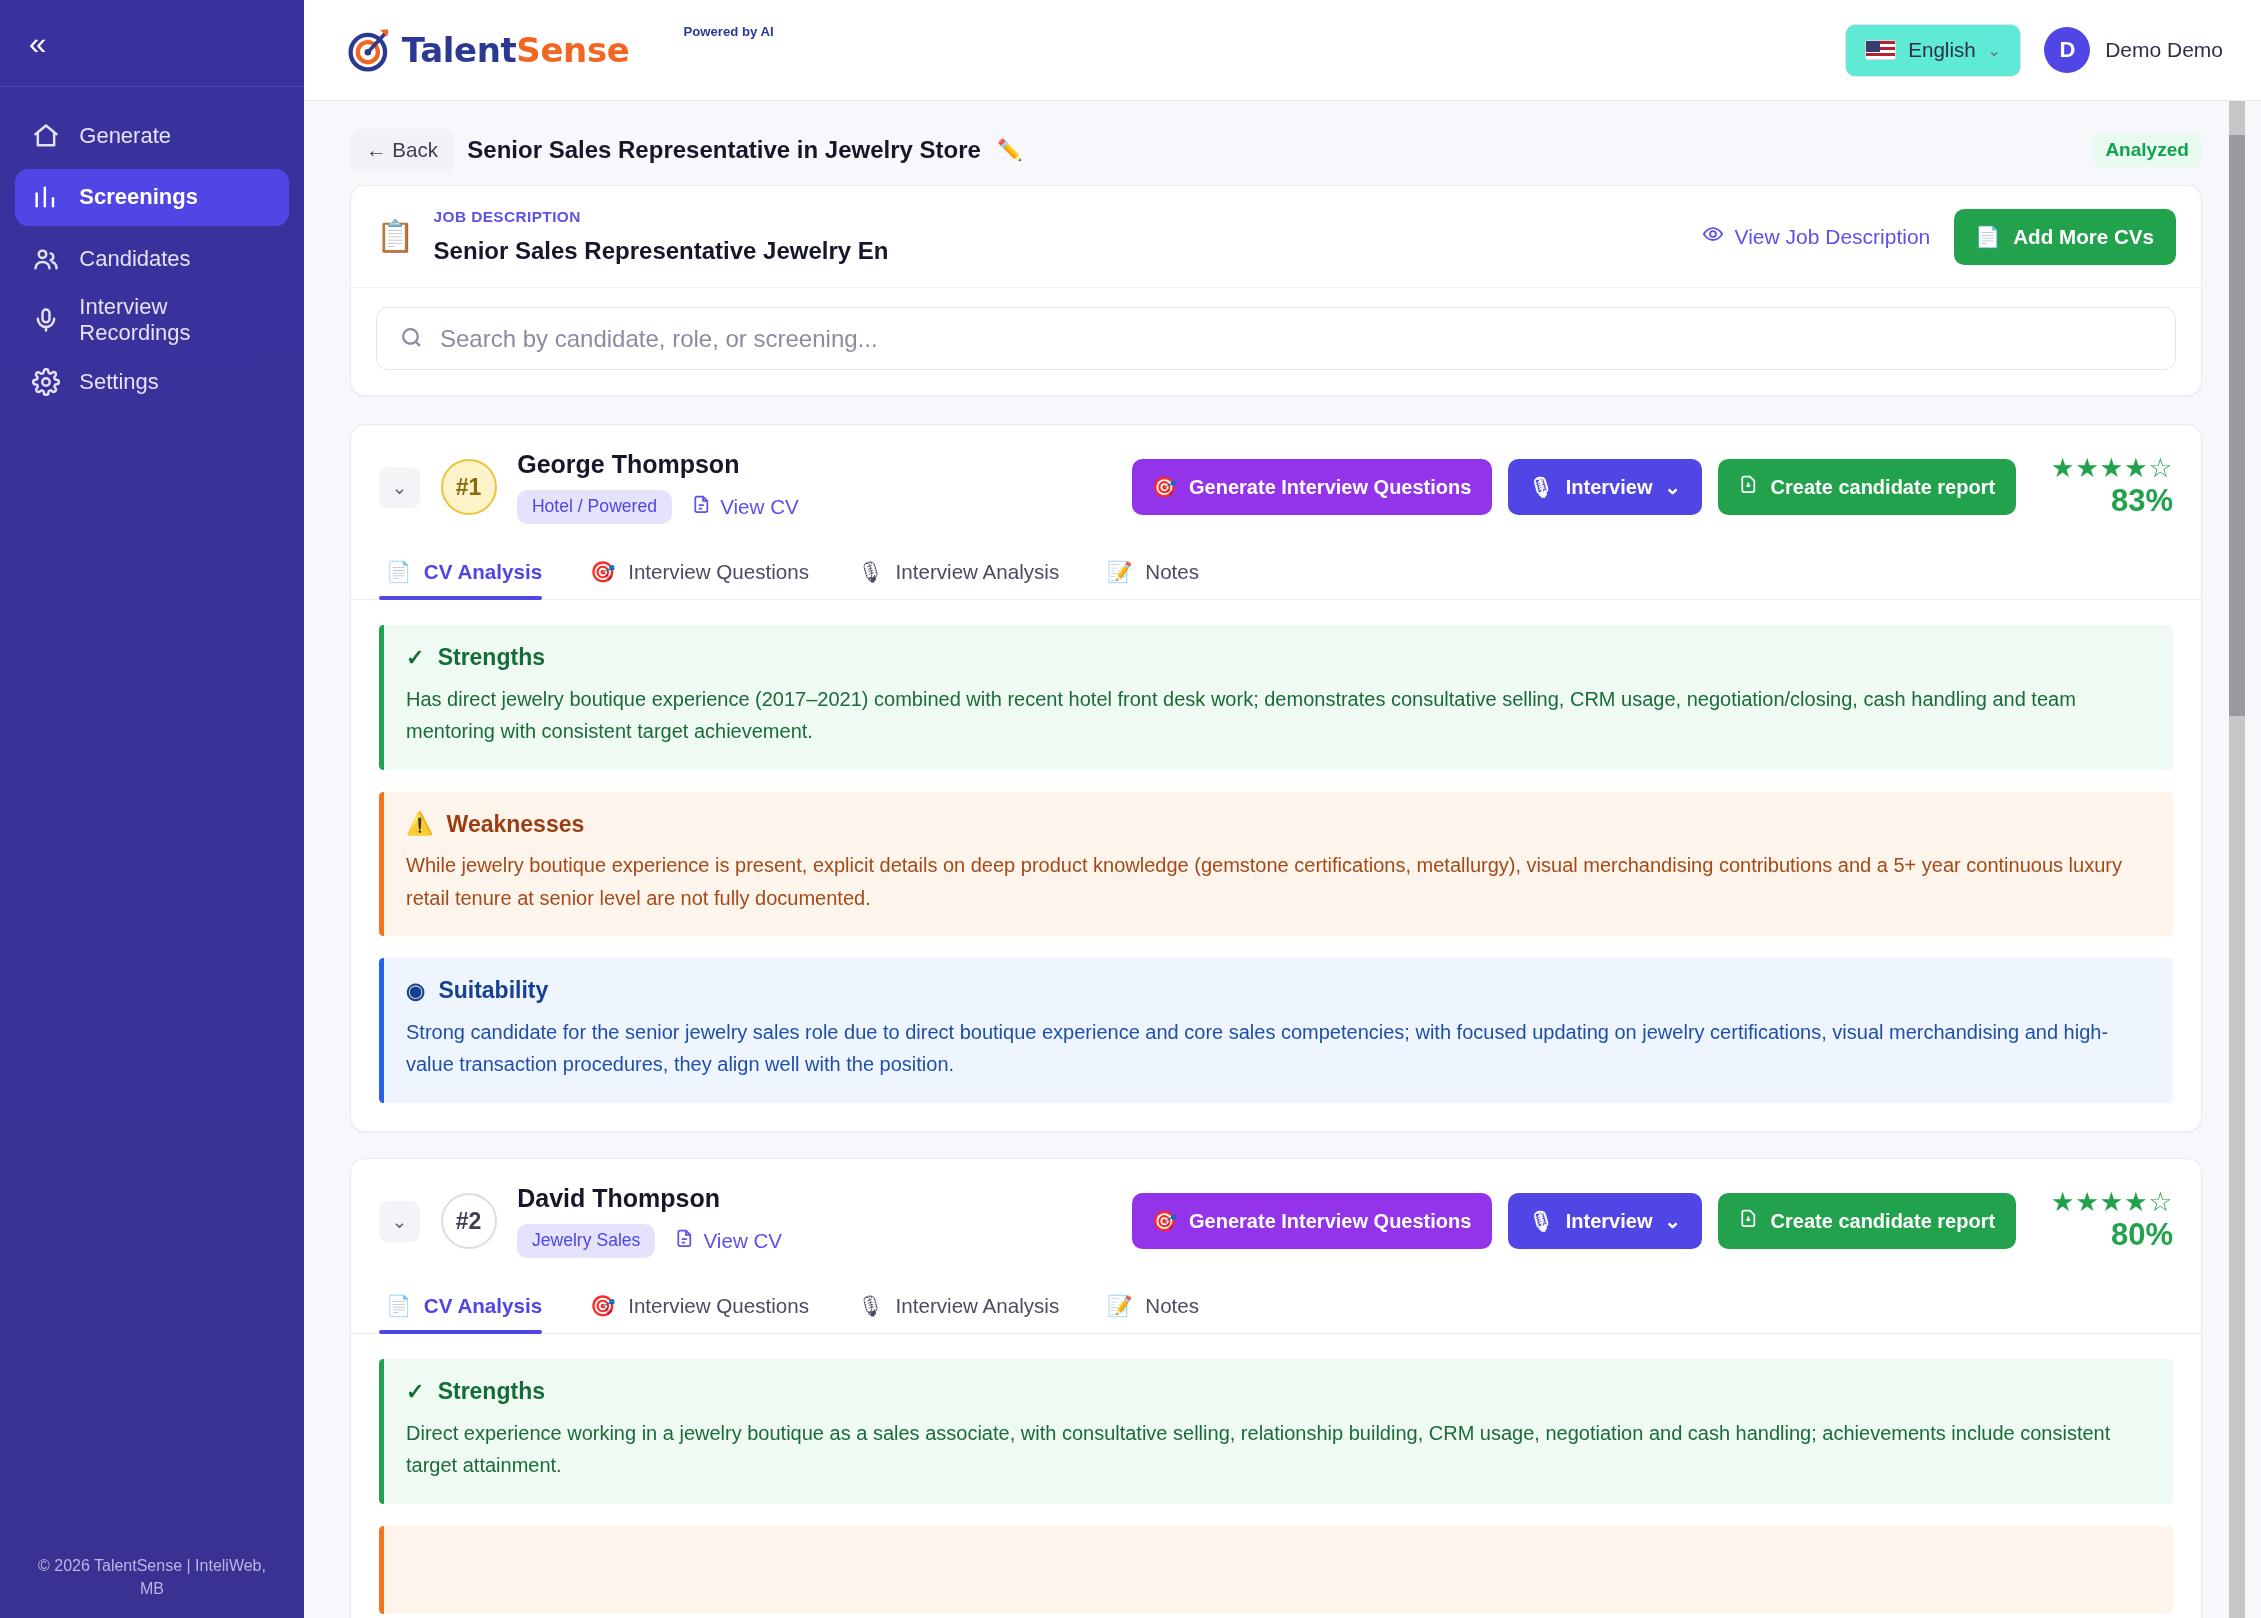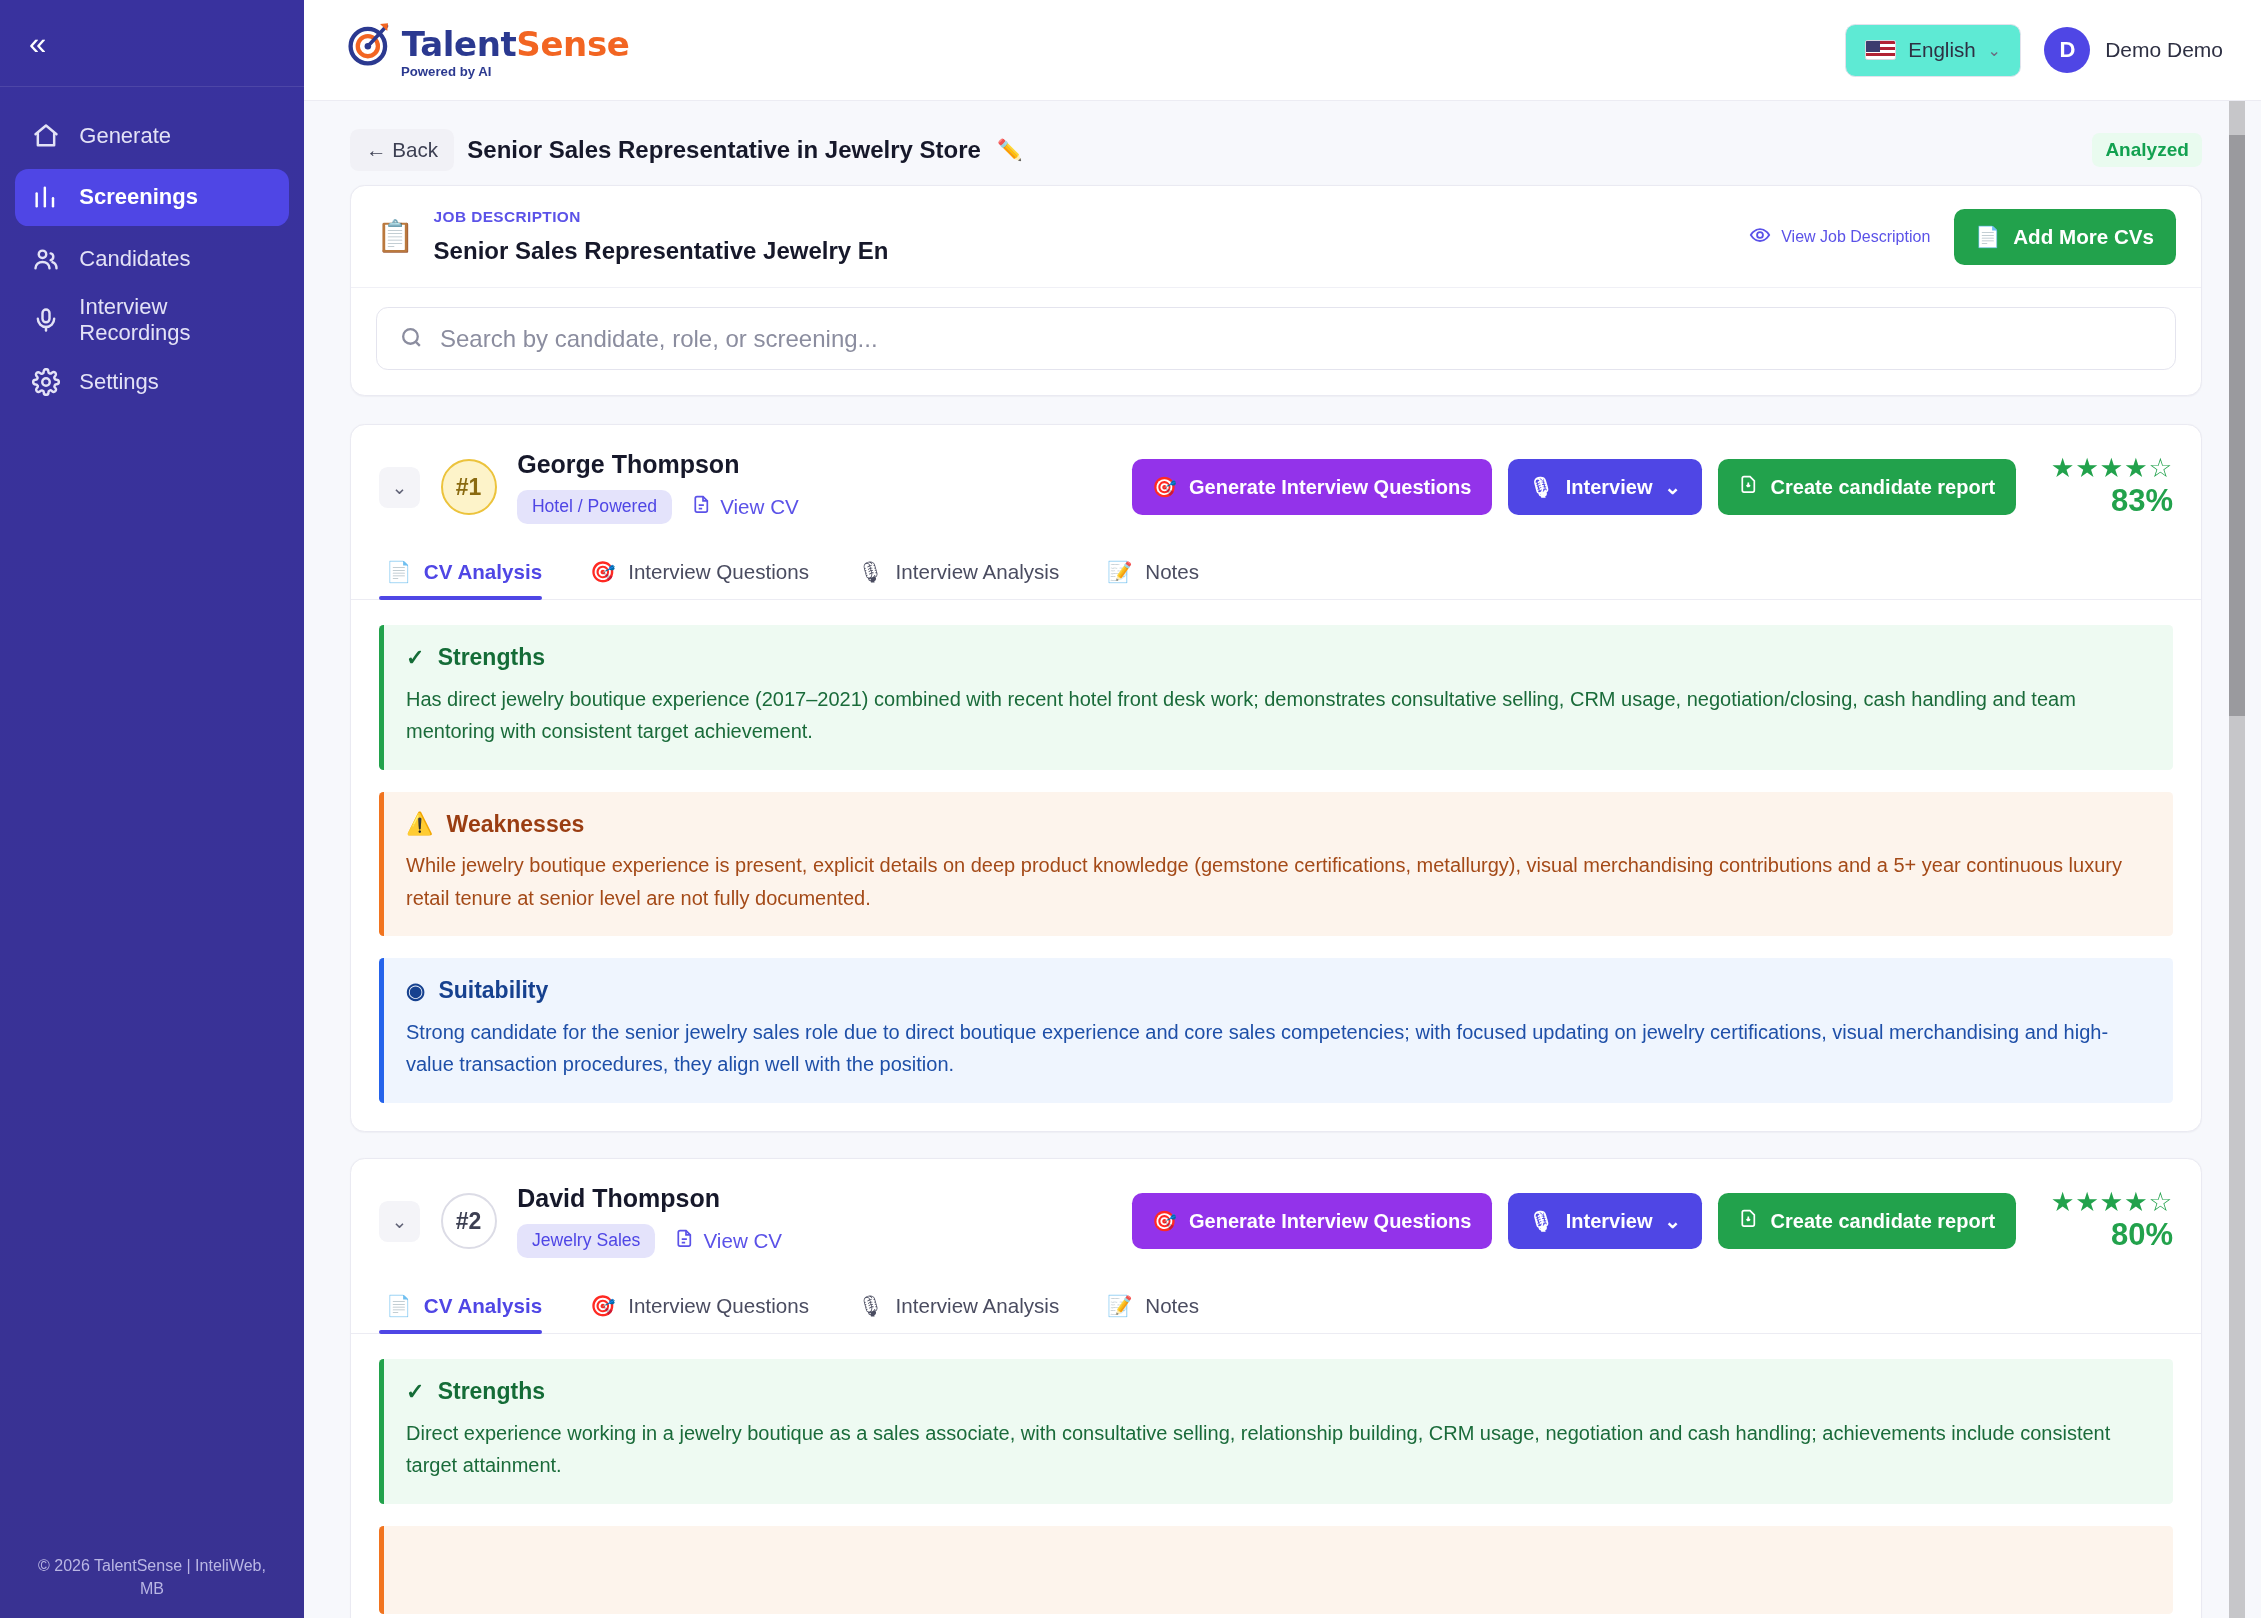--- a/index.html
+++ b/index.html
@@ -43,21 +43,21 @@
     padding: 0 29px;
   }
 
   
   .main { flex: 1; display: flex; flex-direction: column; min-width: 0; background: #f7f8fc; }
   .topbar {
     height: 101px; background: #fff; display: flex; align-items: center;
     padding: 0 38px 0 43px; border-bottom: 0.7px solid #ececf3; flex: 0 0 101px;
   }
   
-  .logo { display: flex; flex-direction: column; align-items: flex-start; }
+  .logo { display: flex; flex-direction: row; align-items: flex-start; }
   .logo-row { display: flex; align-items: center; gap: 8.8px; }
   .logo-mark { width: 46px; height: 46px; position: relative; }
   .logo-text { font-size: 34px; font-weight: 700; letter-spacing: -0.4px; font-family: "DejaVu Sans", sans-serif;}
   .logo-text .t1 { color: #2b3990; }
   .logo-text .t2 { color: #f26522; }
   .logo-sub { font-size: 13.2px; color: #2b3990; margin-left: 54px; margin-top: -2.9px; font-weight:600;}
   .topbar-right { margin-left: auto; display: flex; align-items: center; gap: 23.5px; }
   .lang-btn {
     display: flex; align-items: center; gap: 11.8px;
     border: 0.7px solid #e2e2ec; border-radius: 10.3px; height: 53px;
@@ -94,21 +94,21 @@
 
   .panel {
     background: #fff; border: 0.7px solid #eaeaf2; border-radius: 14.7px;
     box-shadow: 0 0.7px 1.5px rgba(16,24,40,.04);
   }
   .jd-bar { display: flex; align-items: center; padding: 22px 25px; gap: 19px; border-bottom:0.7px solid #f0f0f6;}
   .jd-ico { font-size: 31px; }
   .jd-label { font-size: 15.4px; font-weight: 700; color: #5b52e8; letter-spacing: 0.4px; }
   .jd-title { font-size: 24px; font-weight: 700; color: #16182a; margin-top: 11px; }
   .jd-actions { margin-left: auto; display: flex; align-items: center; gap: 23.5px; }
-  .link-btn { display:flex; align-items:center; gap:10.3px; color:#5b52e8; font-size:16px; cursor:pointer; font-weight:500;}
+  .link-btn { display:flex; align-items:center; gap:10.3px; color:#5b52e8; font-size:21px; cursor:pointer; font-weight:500;}
   .link-btn svg{width:22px;height:22px;stroke:currentColor;fill:none;stroke-width:2;}
   .green-btn {
     display:flex; align-items:center; gap:11.8px; background:#22a24c; color:#fff;
     border:none; border-radius:10.3px; height:56px; padding:0 22px;
     font-size:20.6px; font-weight:600; cursor:pointer; font-family:inherit;
   }
   .search-wrap { padding: 19px 25px 25px 25px; }
   .search-box {
     display: flex; align-items: center; gap: 16px;
     border: 0.7px solid #e4e4ee; border-radius: 11.8px; height: 63px; padding: 0 22px;

